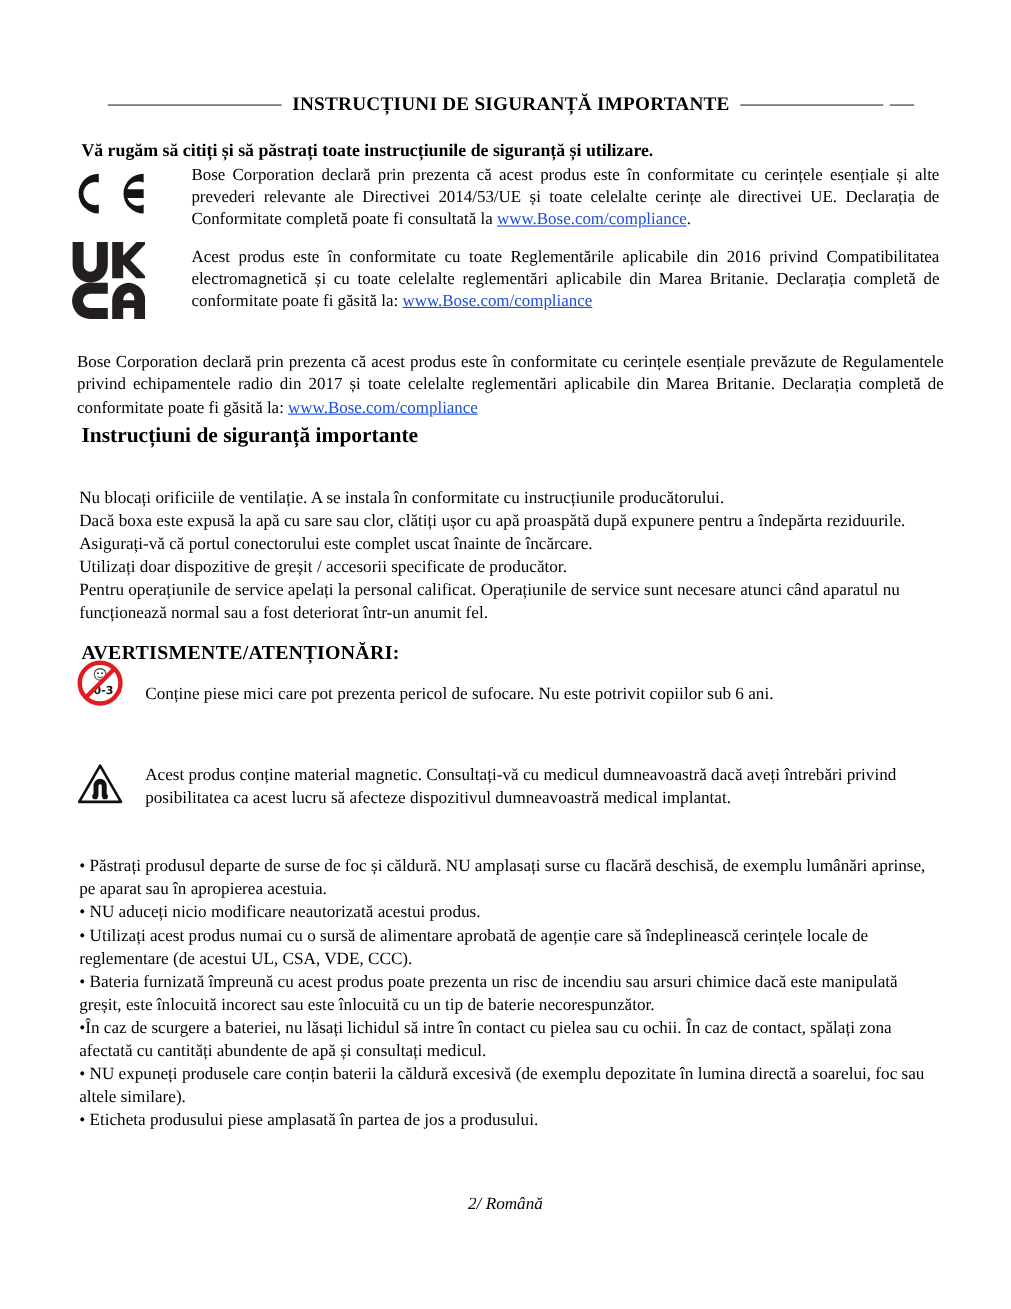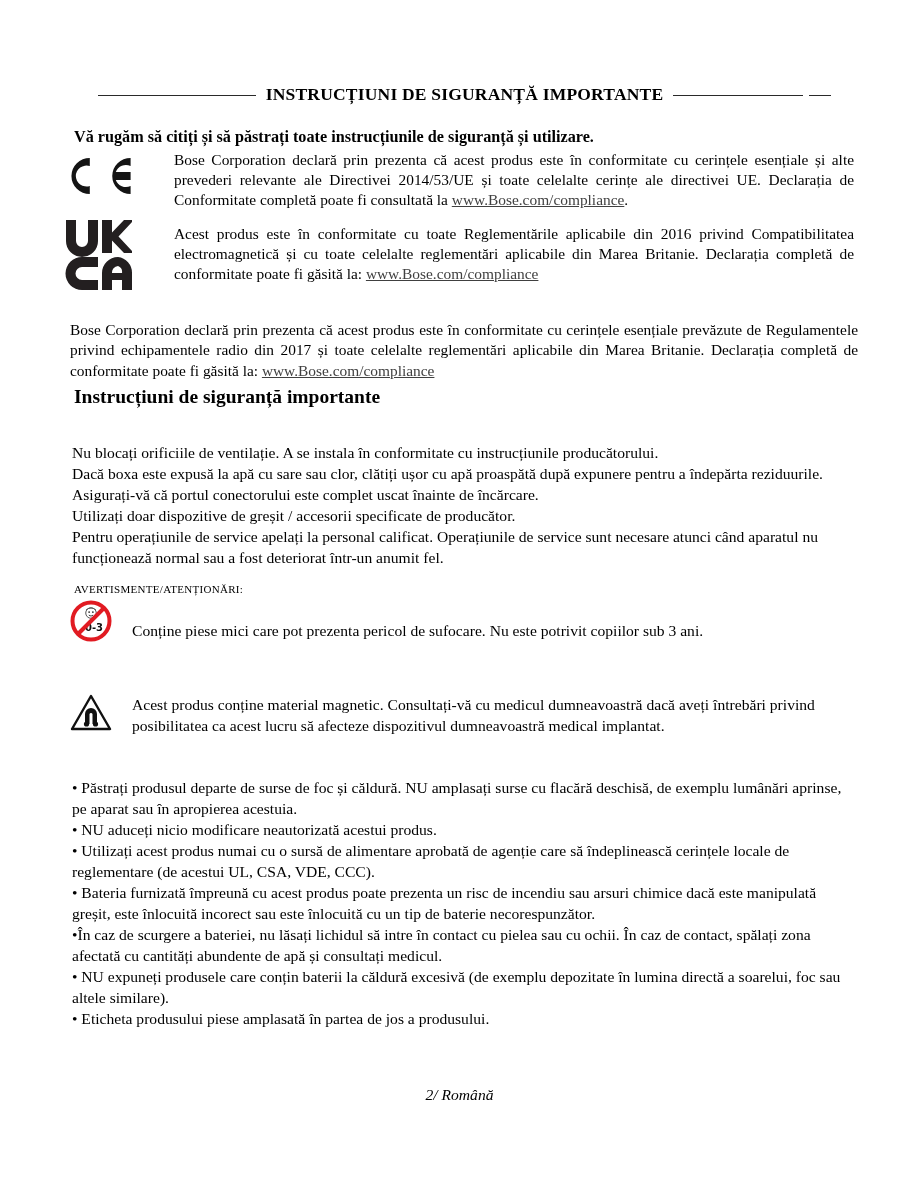--- a/index.html
+++ b/index.html
@@ -133,22 +133,22 @@
     line-height: 1.345;
     text-align: left;
   }
   #safety-lines p { margin: 0; }
 
   
   .warn-heading {
     position: absolute;
     left: 74px;
     top: 583px;
-    font-weight: normal;
-    font-size: 11px;
+    font-weight: bold;
+    font-size: 18px;
     letter-spacing: 0.3px;
   }
 
   
   .warn-row {
     position: absolute;
     display: flex;
     align-items: flex-start;
   }
   .warn-icon {
@@ -186,21 +186,21 @@
     position: absolute;
     left: 0;
     right: 0;
     top: 1086px;
     text-align: center;
     font-size: 15.6px;
     font-style: italic;
   }
 
   a.link {
-    color: #404040;
+    color: #1d4ed8;
   }
 </style>
 </head>
 <body>
 
 <div class="page">
 
   <div class="header-row">
     <span class="rule rule-left"></span>
     <span class="header-title">INSTRUCȚIUNI DE SIGURANȚĂ IMPORTANTE</span>
@@ -267,21 +267,21 @@
           <circle cx="0" cy="0" r="8.5" fill="none" stroke="#555" stroke-width="1.6"></circle>
           <circle cx="-3" cy="-1.5" r="1.5" fill="#333"></circle>
           <circle cx="3" cy="-1.5" r="1.5" fill="#333"></circle>
           <path d="M-3.5 3.5 Q0 6.5 3.5 3.5" fill="none" stroke="#333" stroke-width="1.5"></path>
           <path d="M-8 -5 Q0 -11 8 -5" fill="none" stroke="#555" stroke-width="1.5"></path>
         </g>
         <text x="15" y="31" font-family="DejaVu Sans, sans-serif" font-size="10" font-weight="bold" fill="#111">0-3</text>
         <line x1="7.5" y1="34.5" x2="34.5" y2="7.5" stroke="#e11b22" stroke-width="4" stroke-linecap="butt"></line>
       </svg>
     </div>
-    <div class="warn-text">Conține piese mici care pot prezenta pericol de sufocare. Nu este potrivit copiilor sub 3 ani.</div>
+    <div class="warn-text">Conține piese mici care pot prezenta pericol de sufocare. Nu este potrivit copiilor sub 6 ani.</div>
   </div>
 
   <div class="warn-row" id="warn-magnet">
     <div class="warn-icon">
       <svg width="42" height="40" viewBox="0 0 42 40">
         <path d="M21 3 L40 36 L2 36 Z" fill="#ffffff" stroke="#111" stroke-width="2.4" stroke-linejoin="round"></path>
         <path d="M15 31 L15 21 A6 6 0 0 1 27 21 L27 31 L22.5 31 L22.5 21 A1.6 1.6 0 0 0 19.5 21 L19.5 31 Z" fill="#111"></path>
         <circle cx="16.5" cy="31" r="2.6" fill="#111"></circle>
         <circle cx="25.5" cy="31" r="2.6" fill="#111"></circle>
       </svg>

